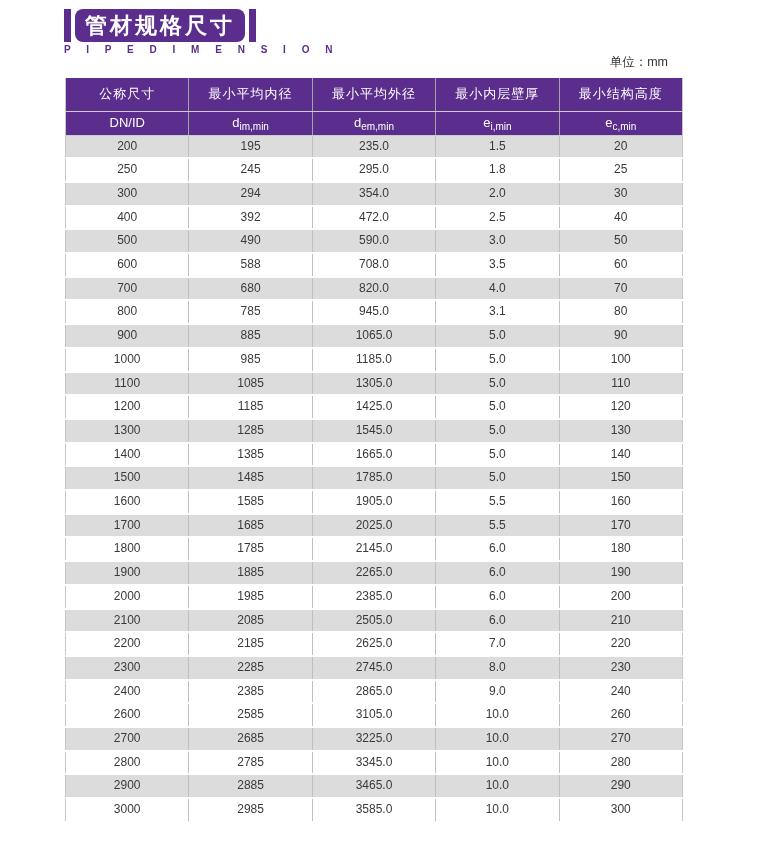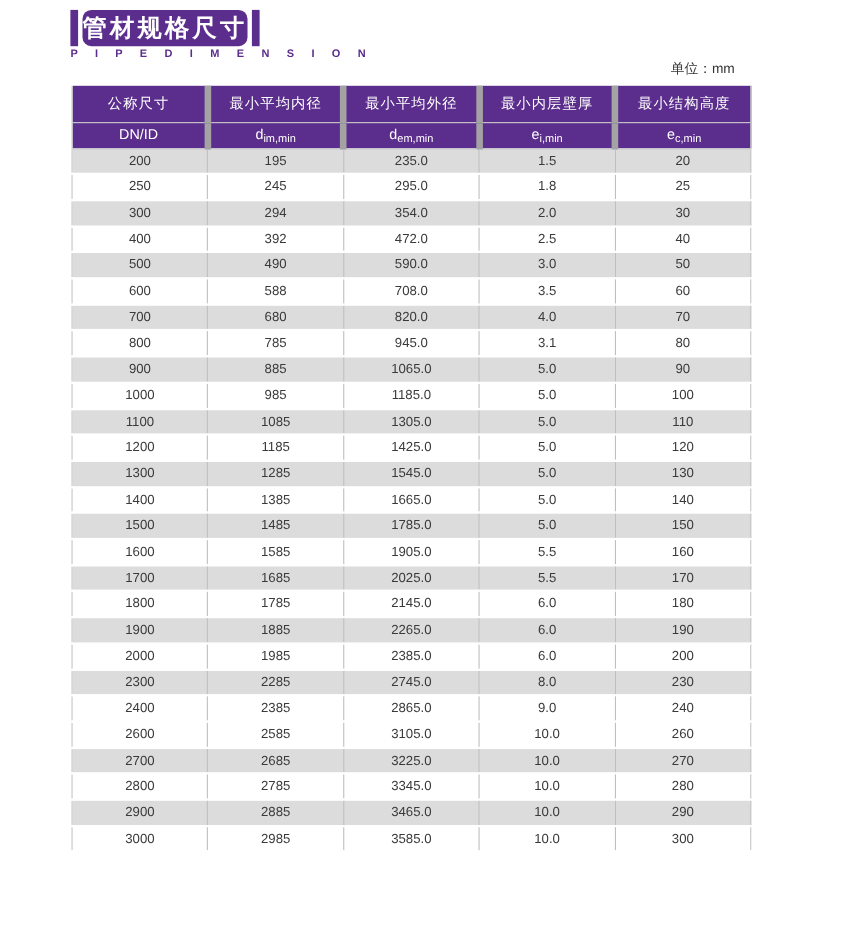--- a/index.html
+++ b/index.html
@@ -31,21 +31,21 @@
   .title-bar.left { margin-right: 4px; }
   .title-bar.right { margin-left: 4px; }
   .title-badge {
     background: var(--purple);
     color: #ffffff;
     border-radius: 8px;
     font-size: 22px;
     font-weight: bold;
     letter-spacing: 3px;
     line-height: 33px;
-    padding: 0 0;
+    padding: 0 10px;
     white-space: nowrap;
   }
   .title-en {
     margin-top: 2px;
     color: var(--purple);
     font-size: 10px;
     font-weight: bold;
     letter-spacing: 6.5px;
     white-space: nowrap;
     text-align: right;
@@ -71,21 +71,21 @@
     border-collapse: collapse;
     table-layout: fixed;
     border-left: 1px solid var(--border-gray);
     border-right: 1px solid var(--border-gray);
     border-bottom: 1px solid var(--border-gray);
   }
   .spec-table thead th {
     background: var(--purple);
     color: #ffffff;
     font-weight: normal;
-    border-right: 6px solid #a3a3a3;
+    border-right: 1px solid #a3a3a3;
     border-bottom: 1px solid #cccccc;
     text-align: center;
   }
   .spec-table thead th:last-child { border-right: none; }
   .spec-table thead tr.head-cn th {
     height: 33px;
     font-size: 13px;
     letter-spacing: 1px;
   }
   .spec-table thead tr.head-sym th {
@@ -280,20 +280,34 @@
           <td>190</td>
         </tr>
         <tr>
           <td>2000</td>
           <td>1985</td>
           <td>2385.0</td>
           <td>6.0</td>
           <td>200</td>
         </tr>
         <tr class="alt">
+          <td>2100</td>
+          <td>2085</td>
+          <td>2505.0</td>
+          <td>6.0</td>
+          <td>210</td>
+        </tr>
+        <tr>
+          <td>2200</td>
+          <td>2185</td>
+          <td>2625.0</td>
+          <td>7.0</td>
+          <td>220</td>
+        </tr>
+        <tr class="alt">
           <td>2300</td>
           <td>2285</td>
           <td>2745.0</td>
           <td>8.0</td>
           <td>230</td>
         </tr>
         <tr>
           <td>2400</td>
           <td>2385</td>
           <td>2865.0</td>

